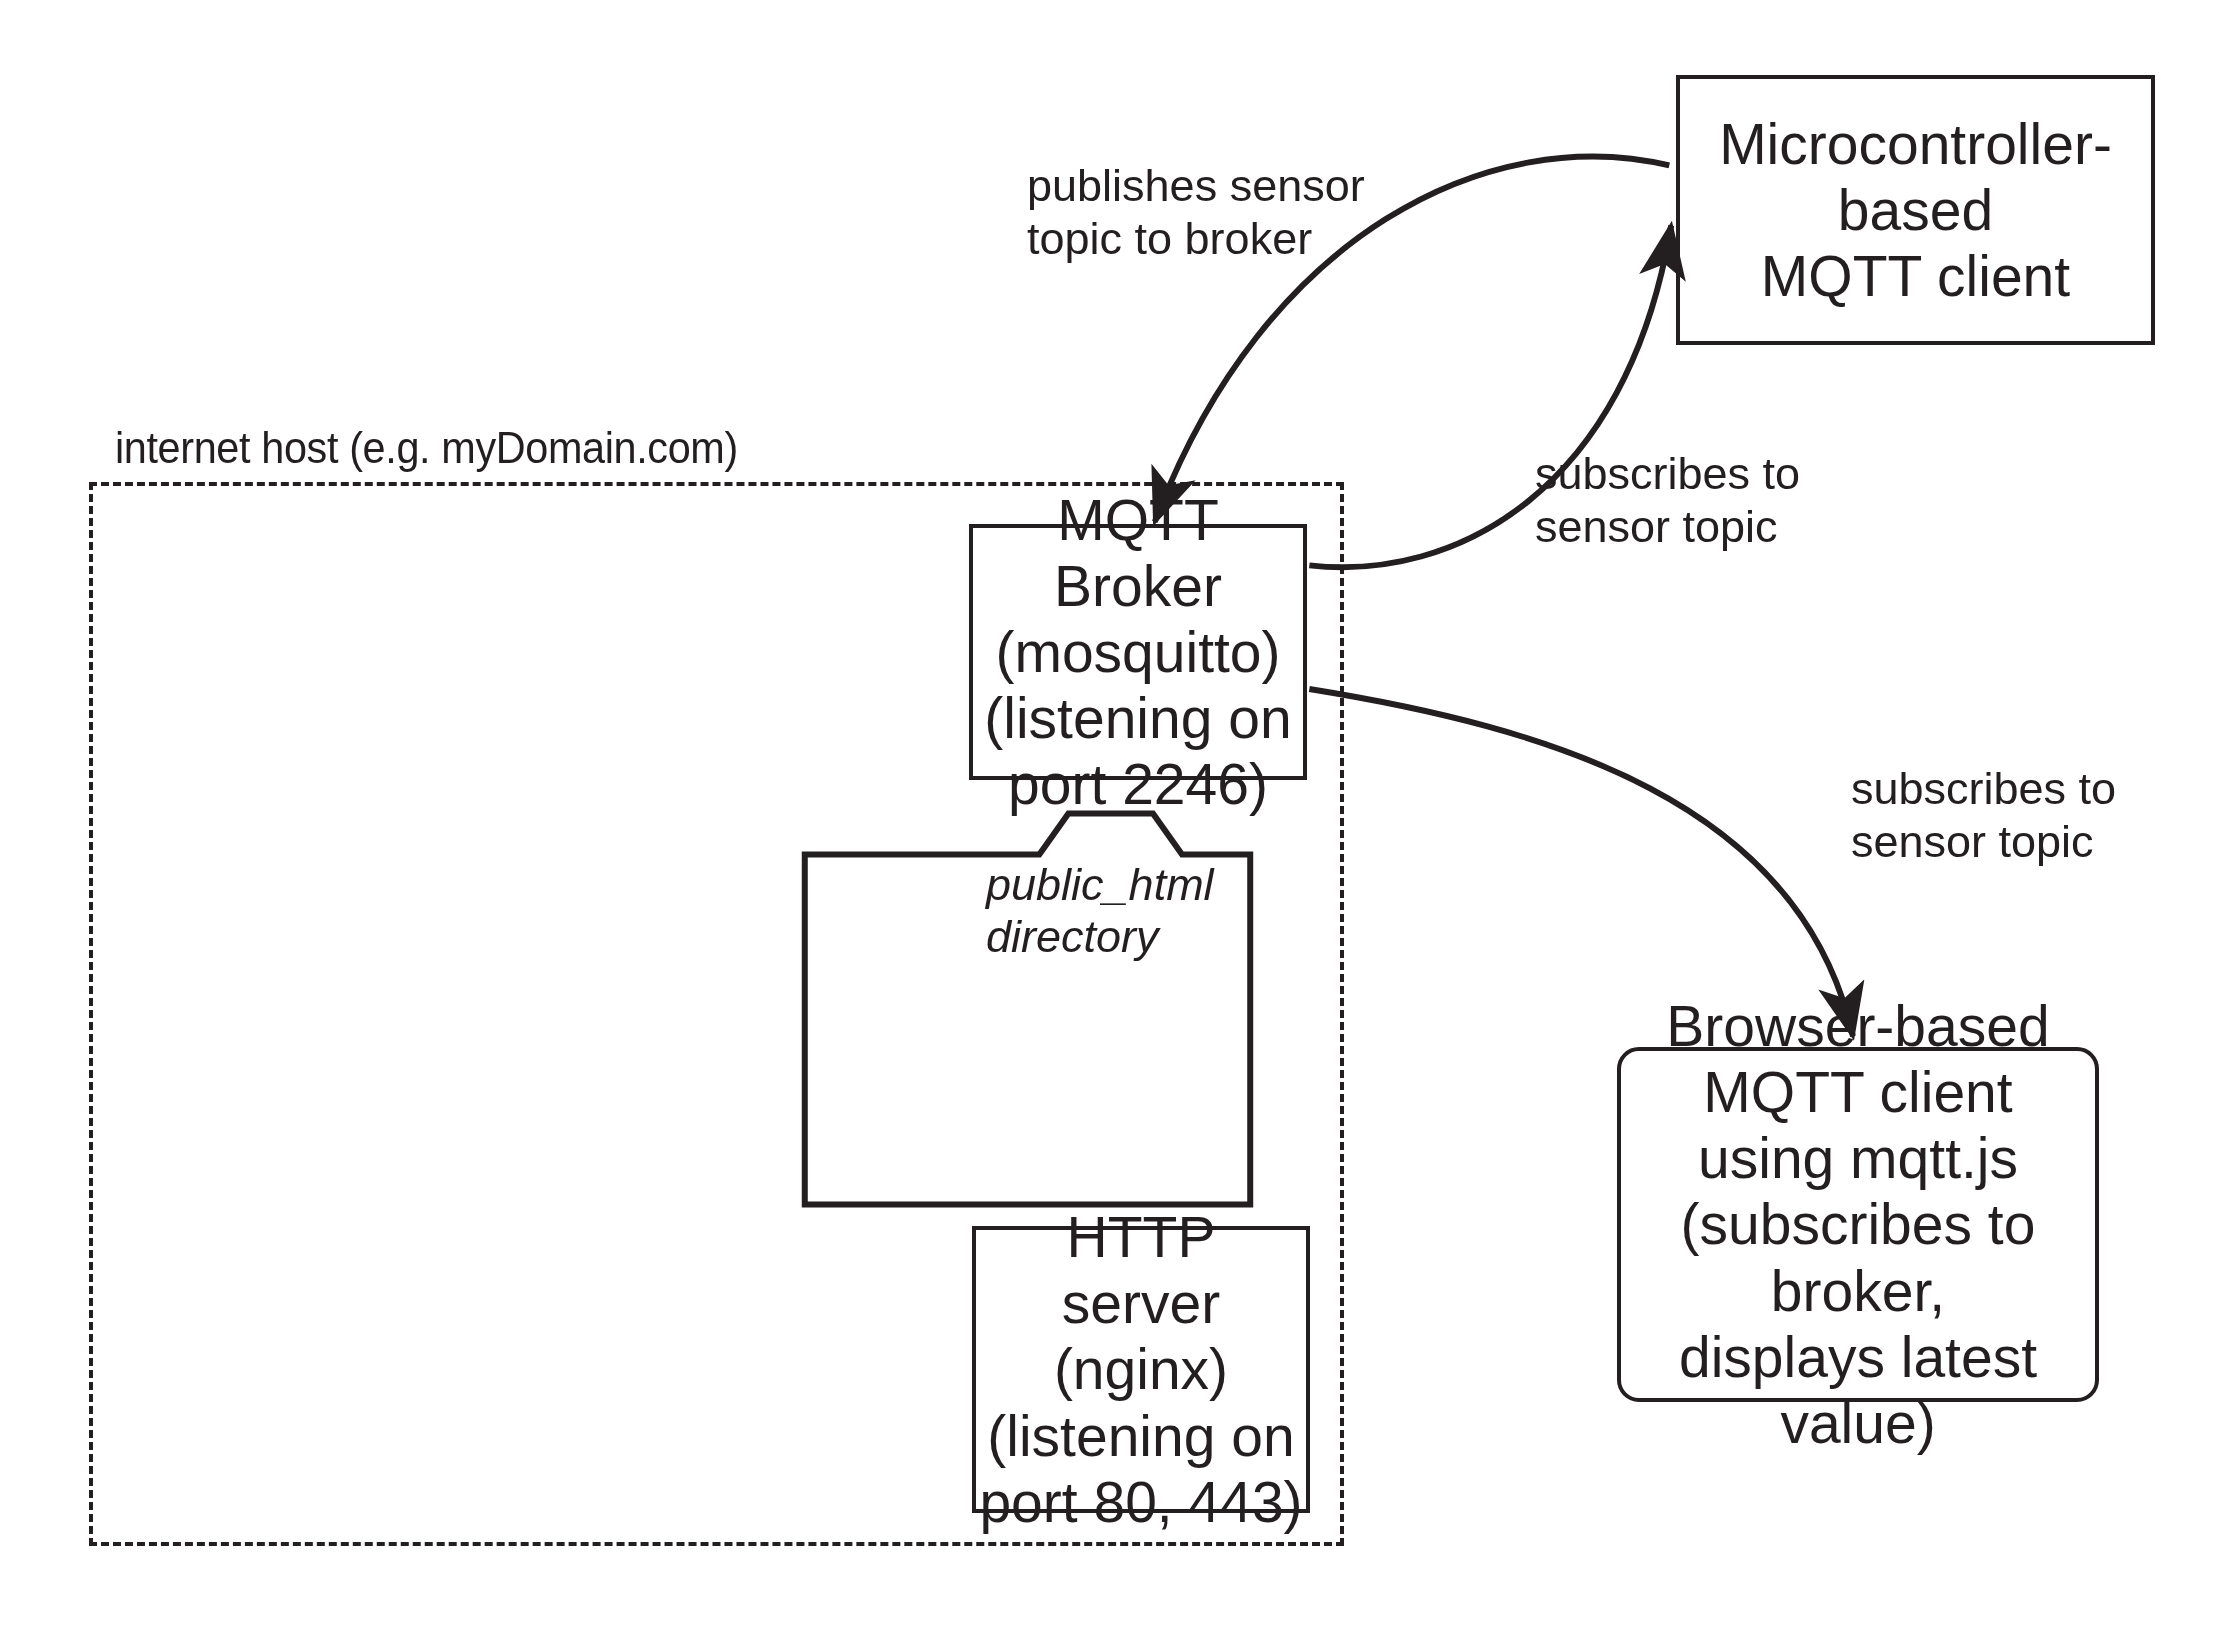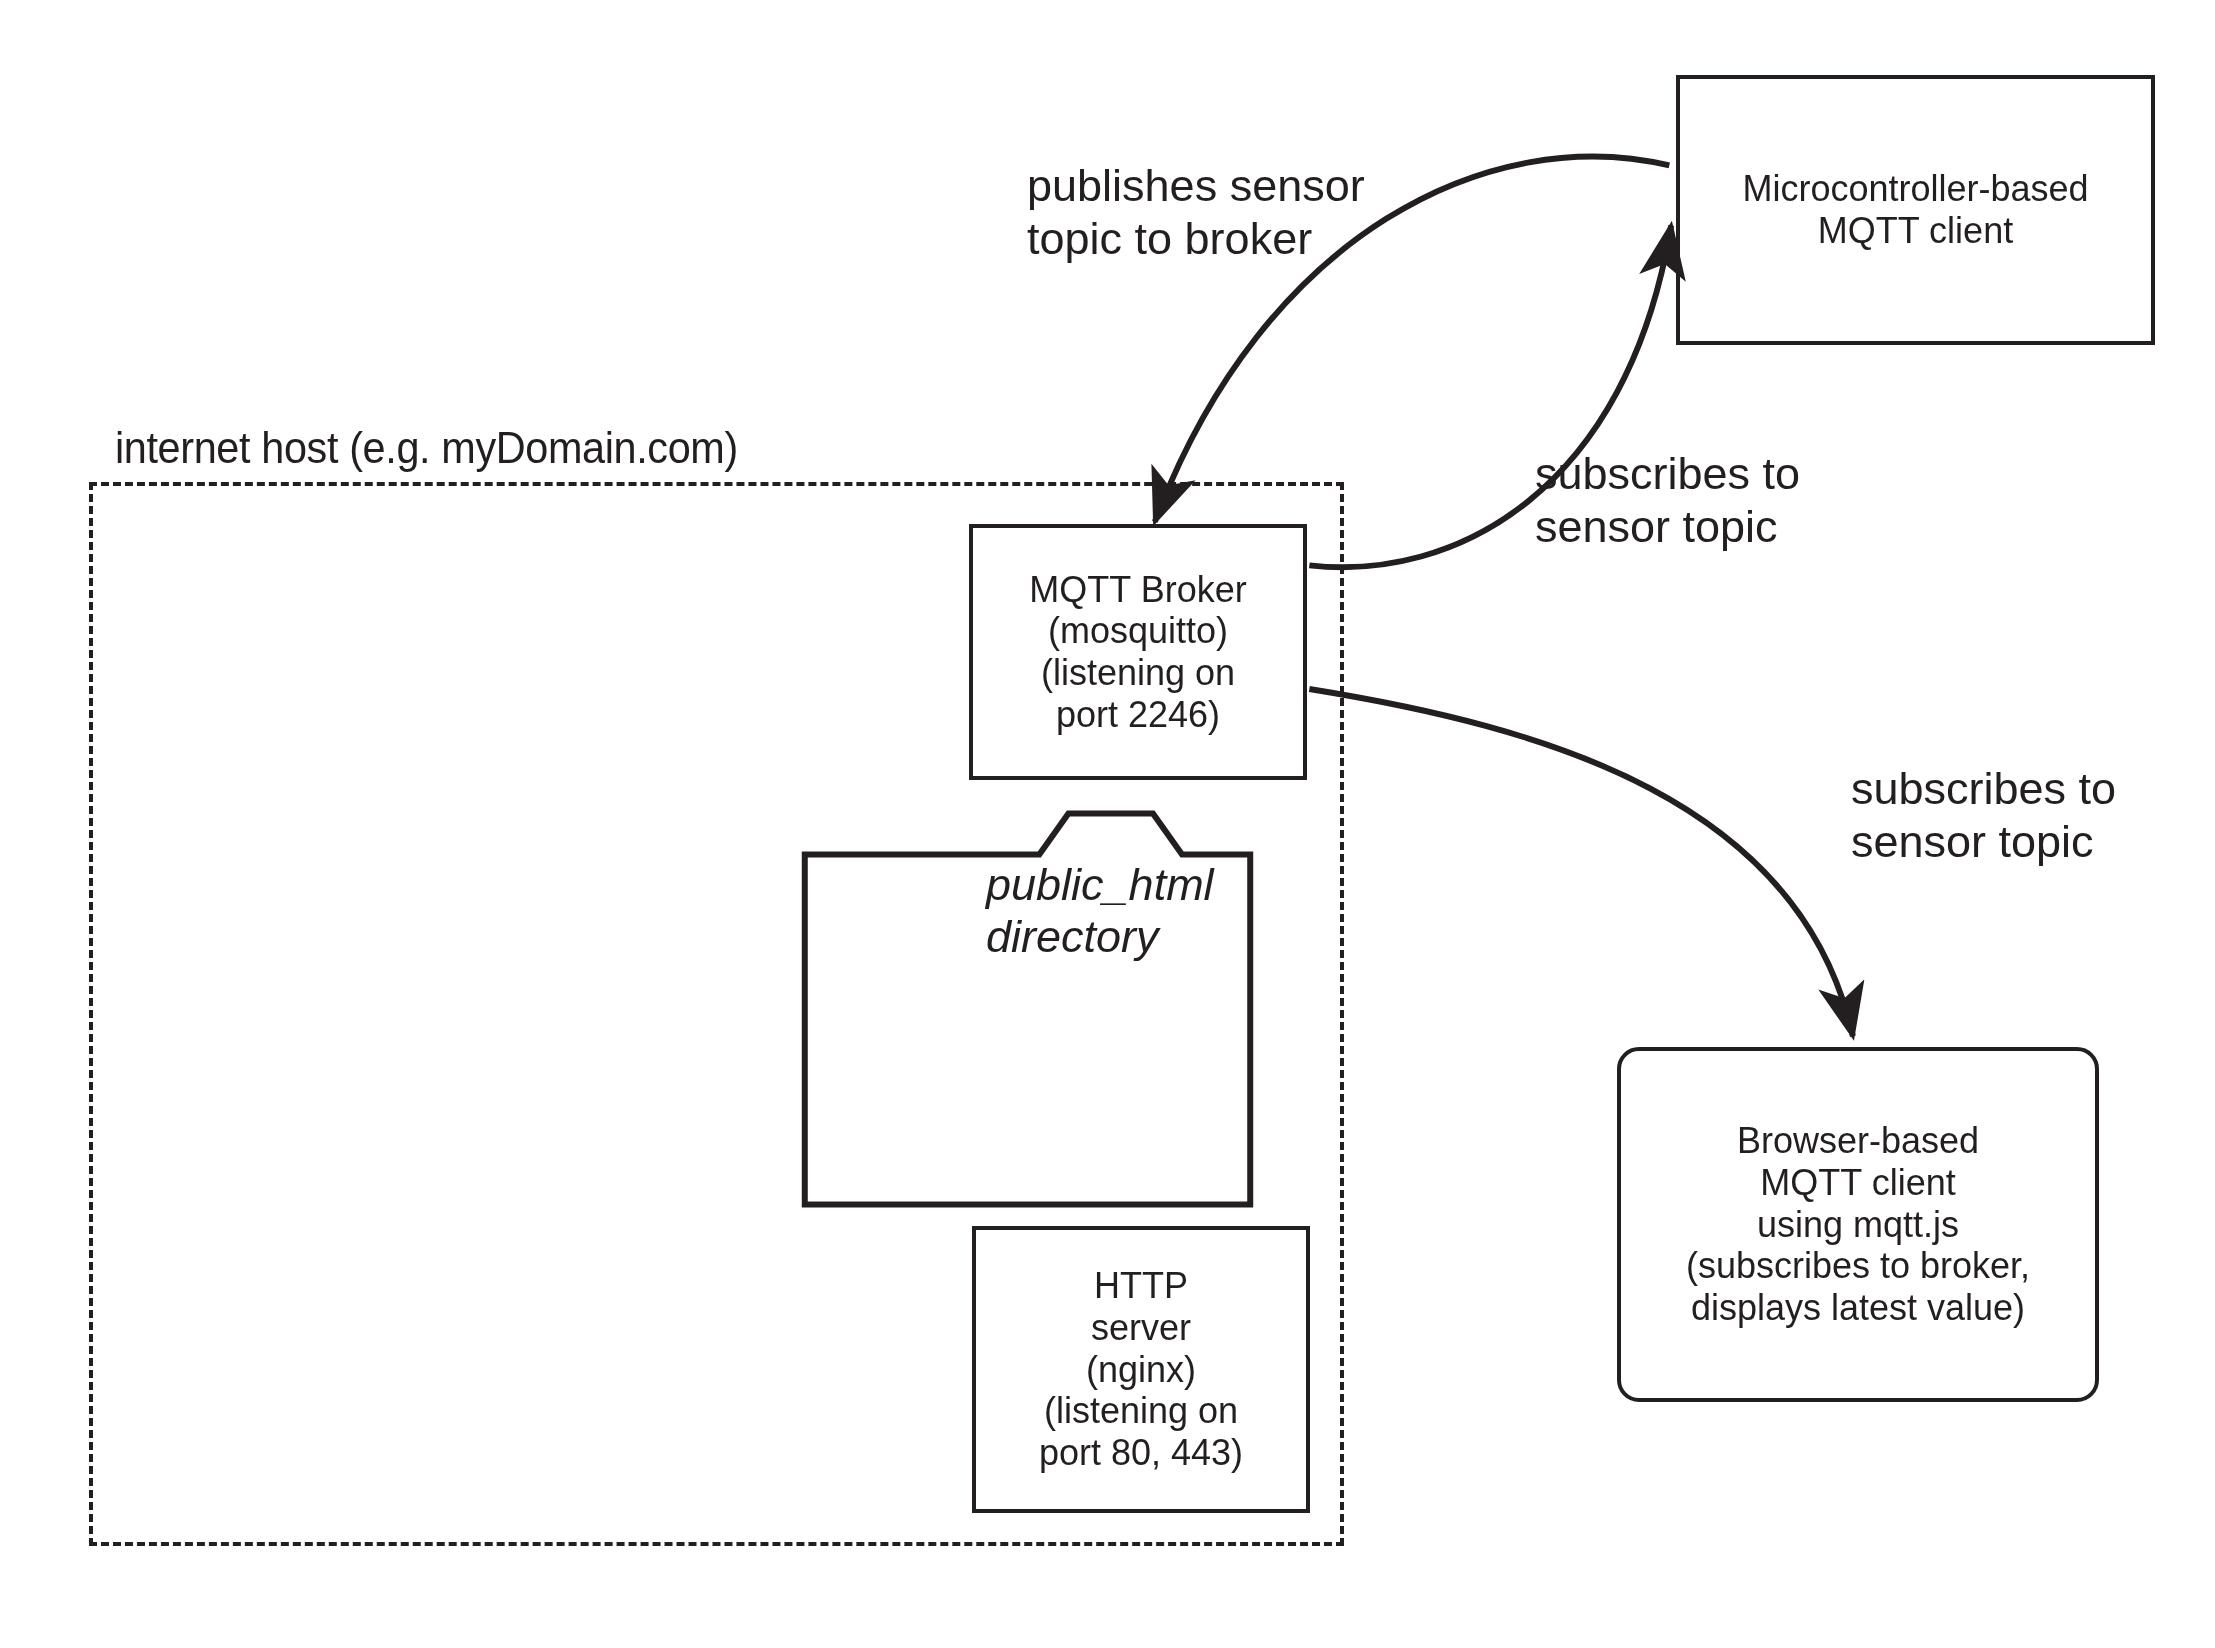--- a/index.html
+++ b/index.html
@@ -27,21 +27,21 @@
   .node {
     position: absolute;
     box-sizing: border-box;
     border: 4.5px solid #231f20;
     background: #ffffff;
     display: flex;
     align-items: center;
     justify-content: center;
     text-align: center;
     line-height: 1.16;
-    font-size: 36px;
+    font-size: 57px;
     white-space: pre-line;
     color: #231f20;
   }
   .folder-shape {
     position: absolute;
     background: transparent;
   }
   .folder-label {
     position: absolute;
     text-align: left;

